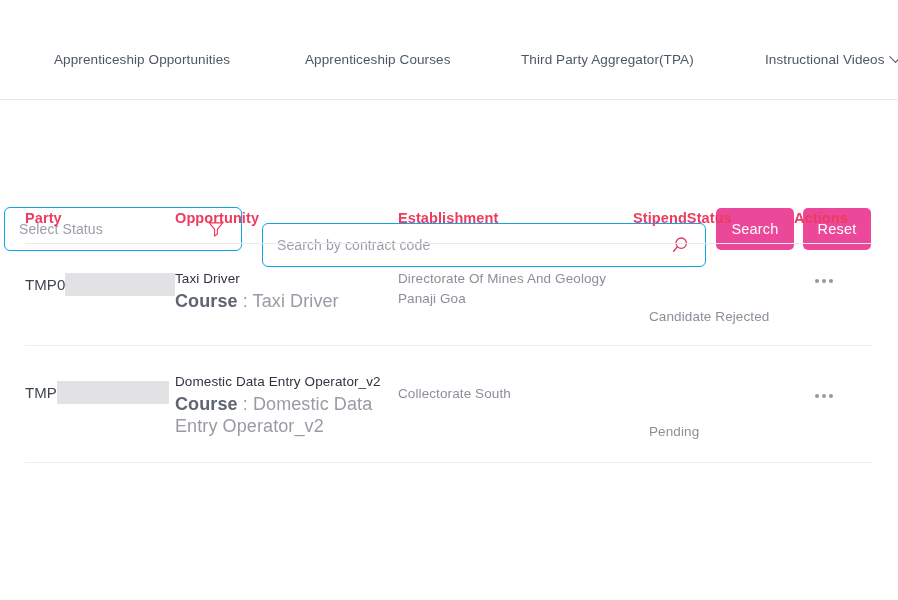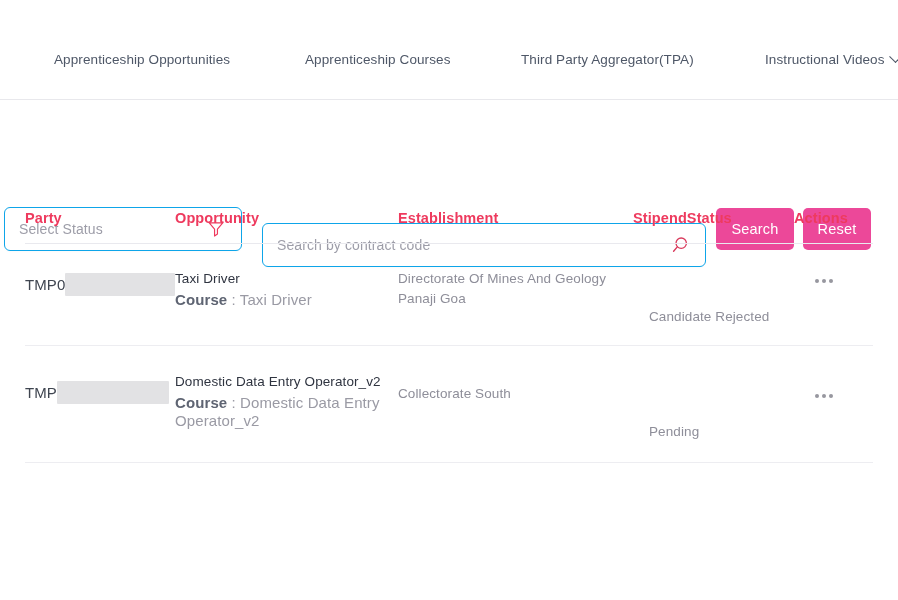--- a/index.html
+++ b/index.html
@@ -150,21 +150,21 @@
     vertical-align: middle;
   }
   .cell-opp { left: 150px; width: 215px; }
   .opp-title {
     color: #2f3440;
     font-size: 13.5px;
     line-height: 1.35;
     margin-bottom: 3px;
   }
   .opp-course {
-    font-size: 15px;
+    font-size: 18px;
     color: #9a9aa4;
     line-height: 1.2;
   }
   .opp-course b { color: #5e6472; font-weight: bold; }
   .cell-est  { left: 373px; width: 225px; }
   .cell-stip { left: 624px; width: 140px; margin-top: 38px; }
   .cell-act  { left: 790px; }
 
   .dots {
     display: flex;

